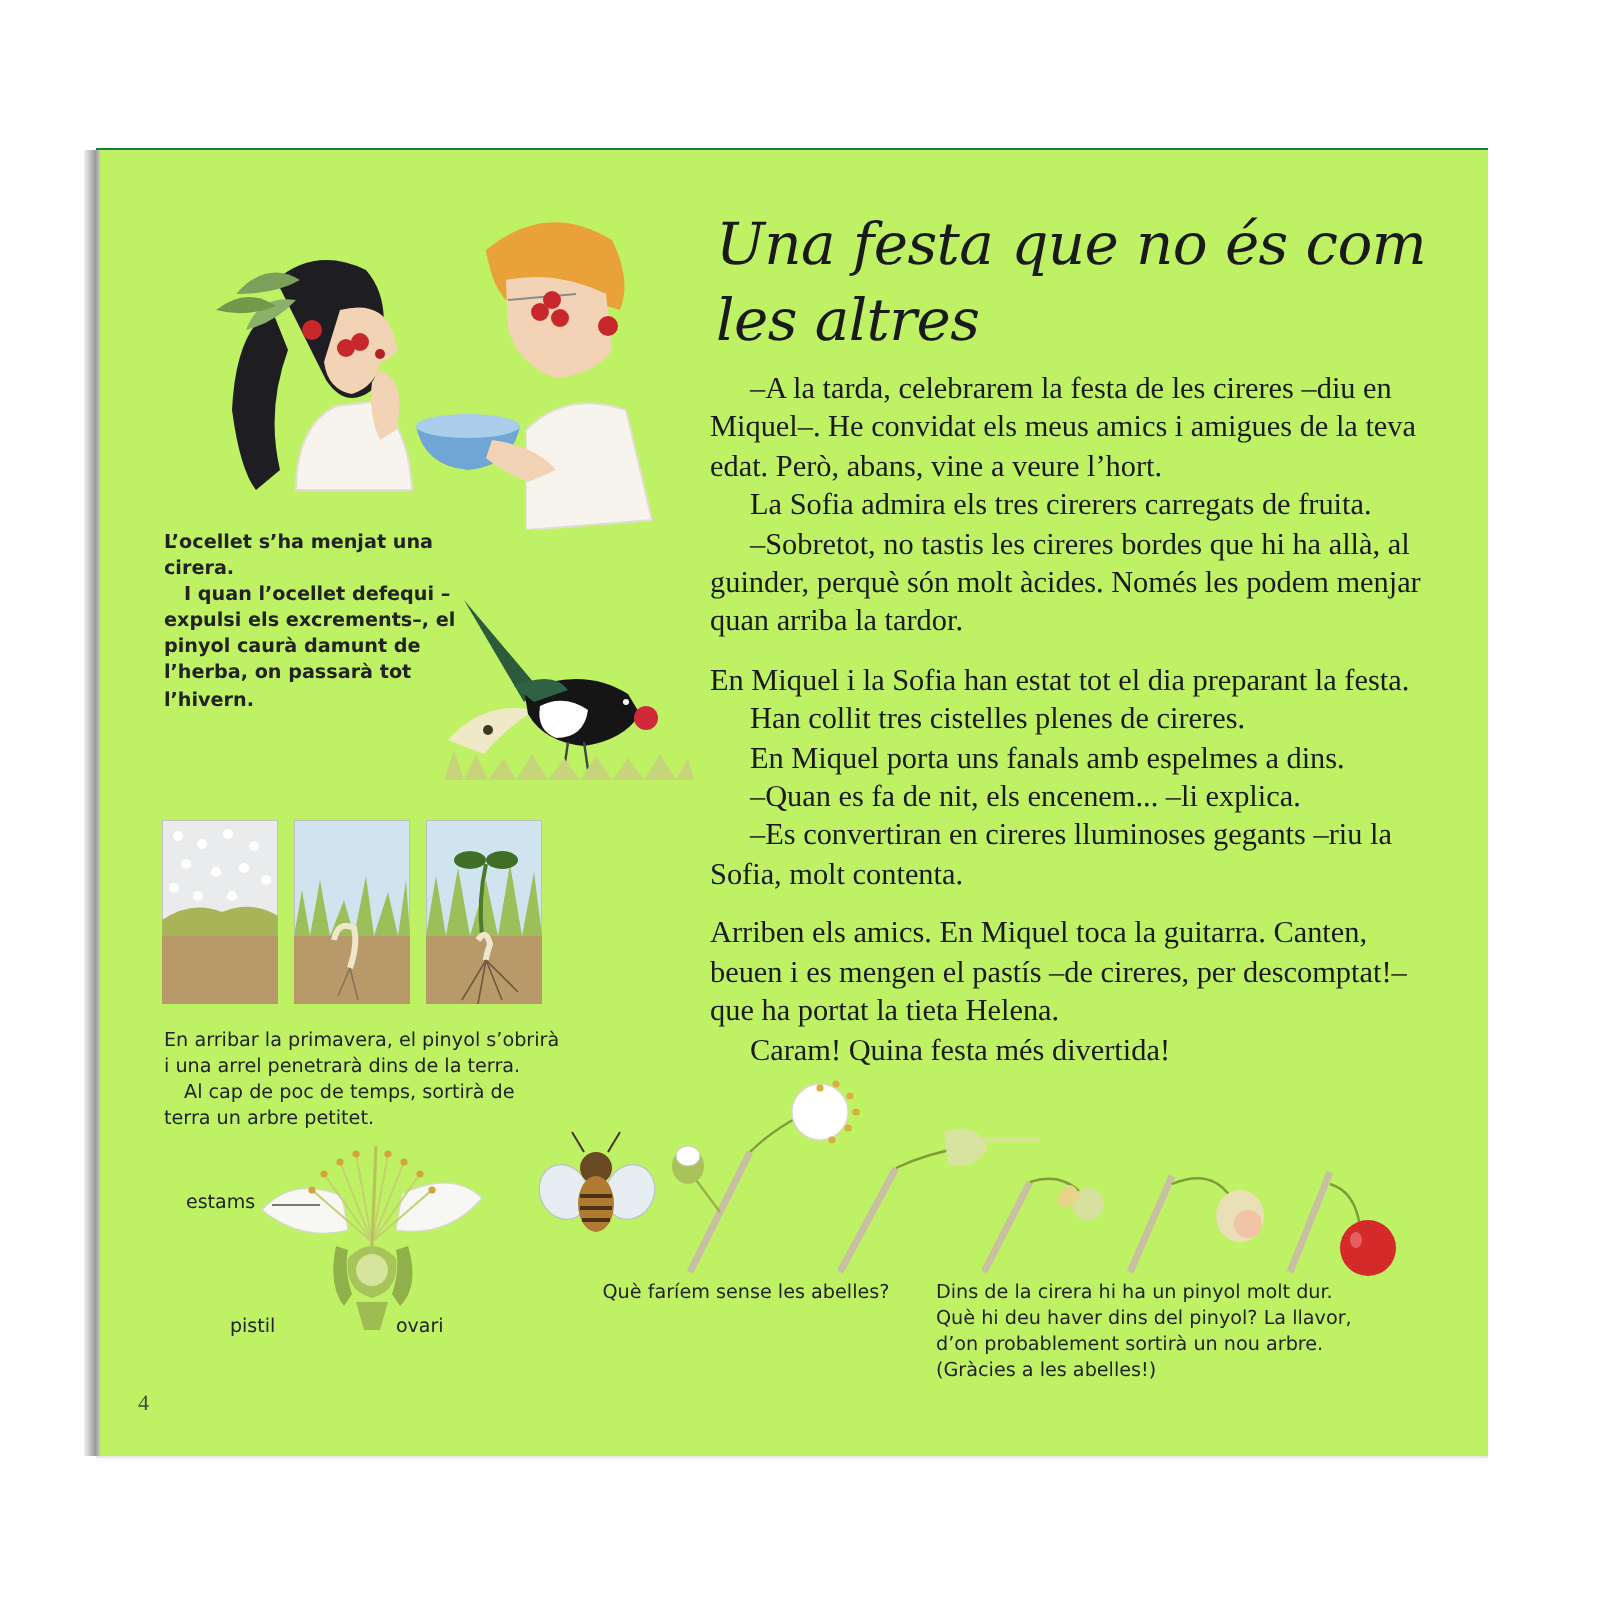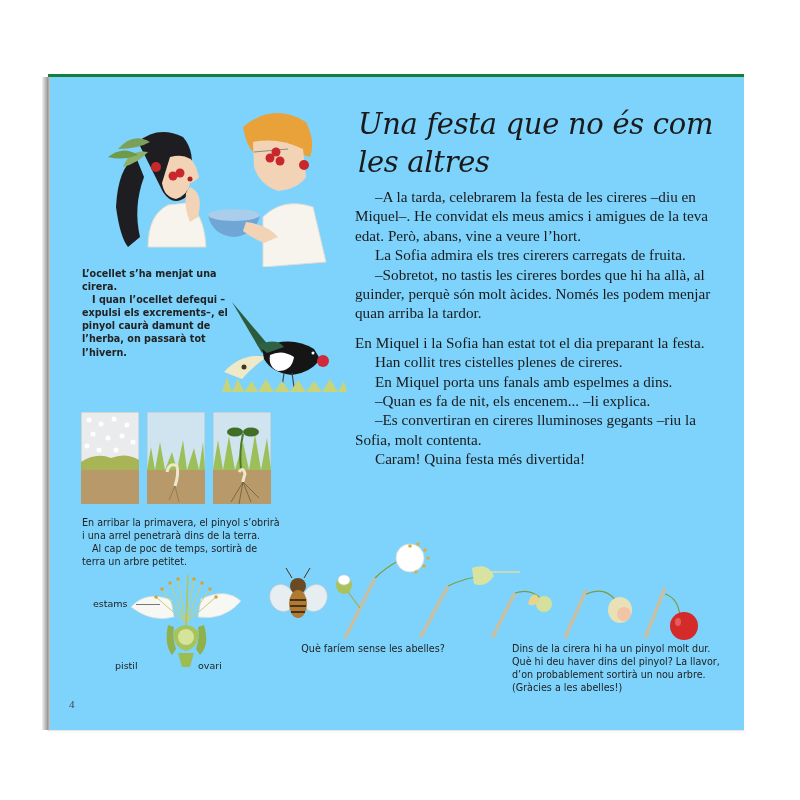--- a/index.html
+++ b/index.html
@@ -1,20 +1,20 @@
 <!DOCTYPE html>
 <html><head>
 <meta charset="utf-8">
 <style>
   html, body { margin:0; padding:0; background:#ffffff; }
   body { width:800px; height:800px; position:relative; overflow:hidden; font-family:"Liberation Sans", sans-serif; }
   .page {
     position:absolute; left:48px; top:74px; width:696px; height:653px;
-    background:#7dd3fc;
-    border-top:3px solid #15803d;
+    background:#bef264;
+    border-top:1px solid #15803d;
     border-bottom:1px solid #e8e8e8;
     box-shadow: 0 1px 2px rgba(0,0,0,0.04);
   }
   .gutter {
     position:absolute; left:-6px; top:0; width:8px; height:100%;
     background:linear-gradient(to right, #f2f2f2, #9a9a9a 70%, #c8c8c8);
   }
   .abs { position:absolute; }
   .title {
     left:310px; top:28px; width:370px;
@@ -30,21 +30,21 @@
   .story p.ind { text-indent:20px; }
   .story p.gap { margin-top:10px; }
   .caption {
     font-family:"DejaVu Sans", sans-serif; font-size:9.6px; line-height:13.1px; color:#222;
   }
   .caption p { margin:0; }
   .caption p.ind { text-indent:10px; }
   .cap-bird { left:34px; top:190px; width:160px;font-weight:bold; }
   .cap-sprout { left:34px; top:439px; width:200px; }
   .cap-bees { left:210px; top:565px; width:230px;text-align:center; }
-  .cap-pit { left:464px; top:565px; width:220px; }
+  .cap-pit { left:420px; top:565px; width:220px; }
   .label { font-family:"DejaVu Sans", sans-serif; font-size:9.5px; color:#222; }
   .page-num { left:21px; top:621px; font-family:"Liberation Serif", serif; font-size:11px; color:#444; }
   svg { display:block; }
 </style>
 </head>
 <body>
 
 <div class="page">
   <div class="gutter"></div>
 
@@ -84,20 +84,21 @@
 
   <div class="abs story">
     <p class="ind">–A la tarda, celebrarem la festa de les cireres –diu en Miquel–. He convidat els meus amics i amigues de la teva edat. Però, abans, vine a veure l’hort.</p>
     <p class="ind">La Sofia admira els tres cirerers carregats de fruita.</p>
     <p class="ind">–Sobretot, no tastis les cireres bordes que hi ha allà, al guinder, perquè són molt àcides. Només les podem menjar quan arriba la tardor.</p>
     <p class="gap">En Miquel i la Sofia han estat tot el dia preparant la festa.</p>
     <p class="ind">Han collit tres cistelles plenes de cireres.</p>
     <p class="ind">En Miquel porta uns fanals amb espelmes a dins.</p>
     <p class="ind">–Quan es fa de nit, els encenem... –li explica.</p>
     <p class="ind">–Es convertiran en cireres lluminoses gegants –riu la Sofia, molt contenta.</p>
+    <p class="gap">Arriben els amics. En Miquel toca la guitarra. Canten, beuen i es mengen el pastís –de cireres, per descomptat!– que ha portat la tieta Helena.</p>
     <p class="ind">Caram! Quina festa més divertida!</p>
   </div>
 
   <div class="abs caption cap-bird">
     <p>L’ocellet s’ha menjat una cirera.</p>
     <p class="ind">I quan l’ocellet defequi –expulsi els excrements–, el pinyol caurà damunt de l’herba, on passarà tot l’hivern.</p>
   </div>
 
   <div class="abs" style="left:174px;top:220px;">
     <svg width="125" height="95" viewBox="0 0 125 95">

